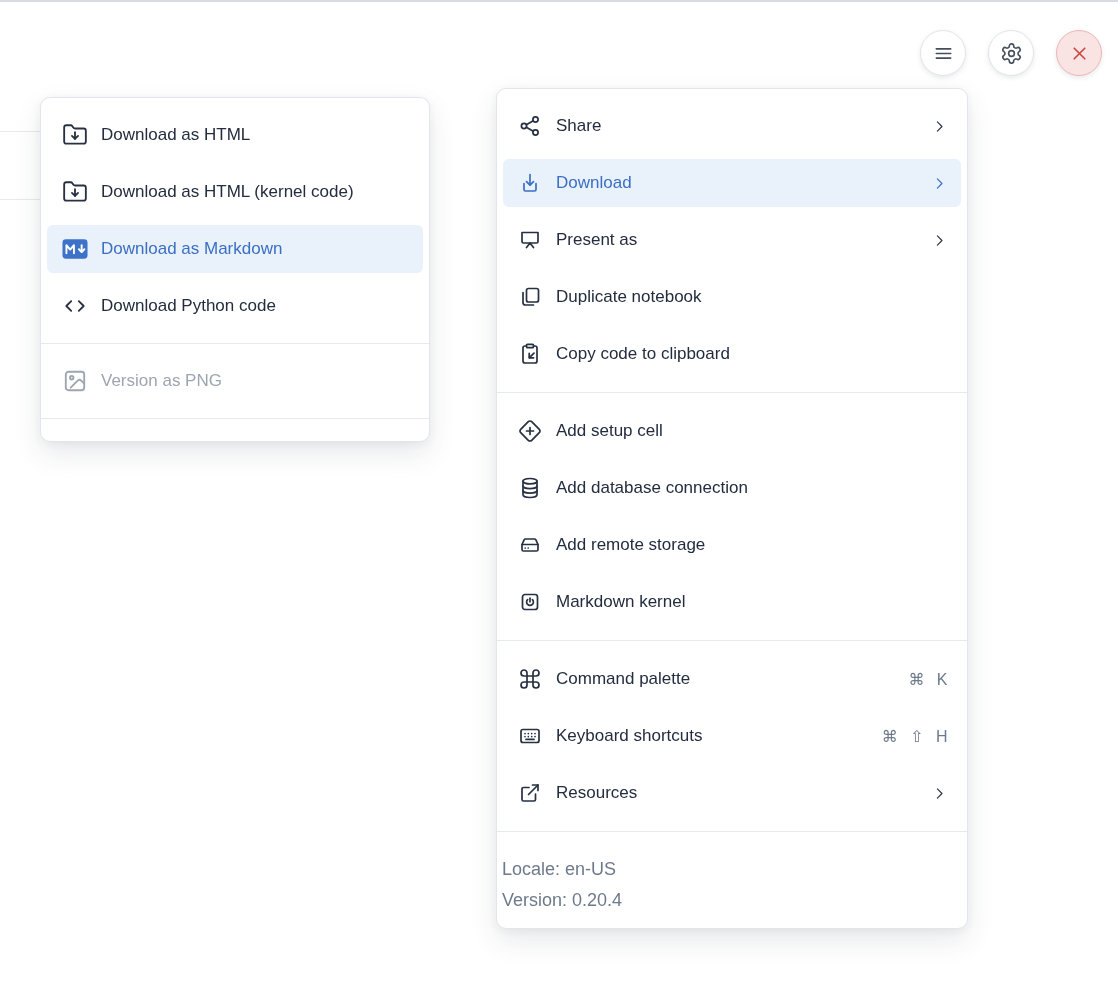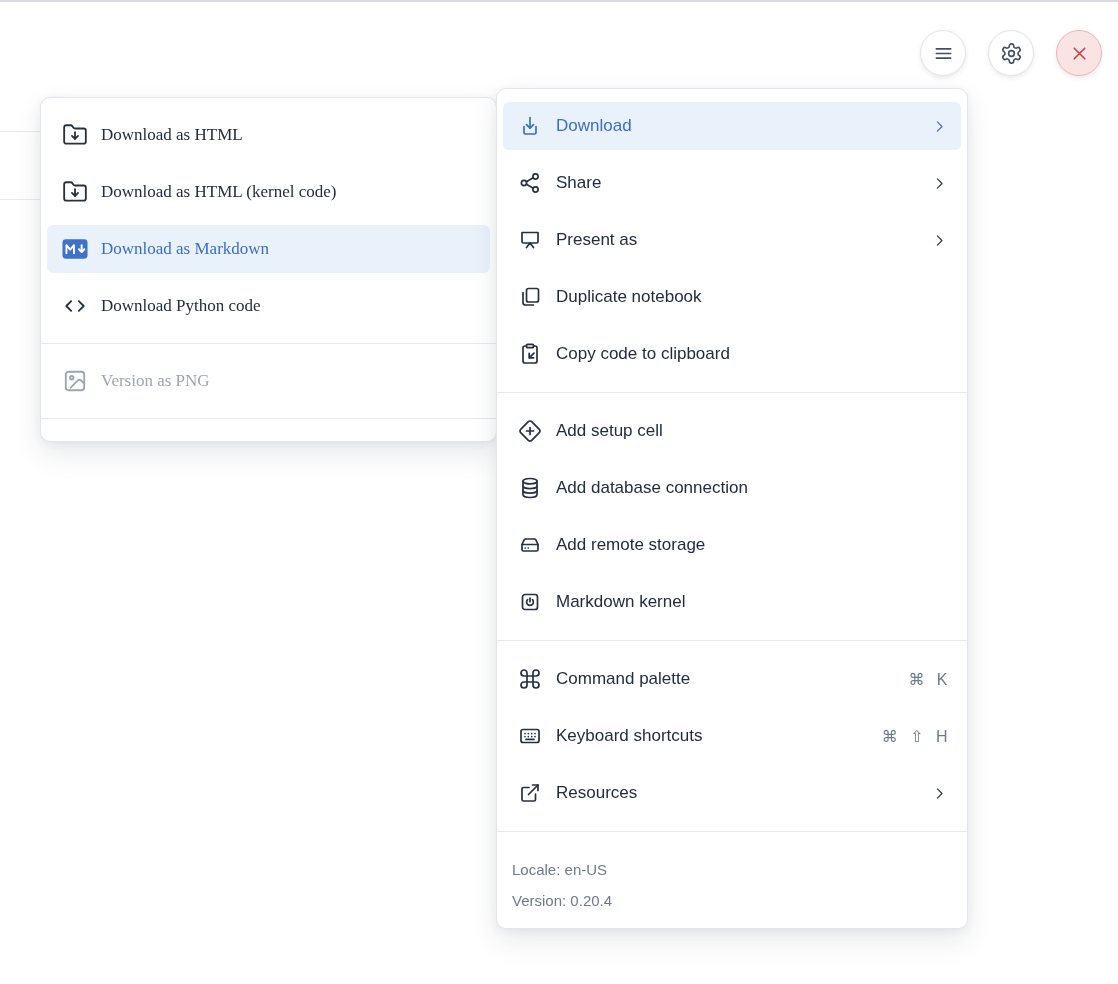--- a/index.html
+++ b/index.html
@@ -20,41 +20,41 @@
     display:flex;align-items:center;justify-content:center;color:#454e5d;cursor:pointer;box-sizing:border-box;
   }
   .round-btn svg{width:23px;height:23px;}
   .round-btn.danger{background:var(--danger-bg);border-color:var(--danger-border);color:var(--danger);}
 
   
   .panel{
     position:absolute;background:#fff;border:1px solid var(--panel-border);border-radius:10px;
     box-shadow:0 12px 28px rgba(35,45,65,.10),0 2px 8px rgba(35,45,65,.06);box-sizing:border-box;
   }
-  .sub-panel{left:40px;top:97px;width:457px;padding:13px 0 9px;z-index:1;font-family:Liberation Serif, serif;}
+  .sub-panel{left:40px;top:97px;width:390px;padding:13px 0 9px;z-index:1;}
   .menu-panel{left:496px;top:88px;width:472px;padding:13px 0 0;z-index:2;}
 
   .row{
     height:48px;margin:0 6px 9px;border-radius:6px;display:flex;align-items:center;
     padding:0 13px 0 15px;font-size:17px;color:var(--text);cursor:pointer;box-sizing:border-box;
   }
   .row .ic{width:24px;height:24px;margin-right:14px;flex:none;color:var(--icon);display:flex;align-items:center;justify-content:center;}
   .sub-panel .row .ic{width:26px;height:26px;margin-right:13px;}
   .row .ic svg{width:100%;height:100%;}
   .row .lbl{flex:1;white-space:nowrap;overflow:hidden;}
   .row.active{background:var(--accent-bg);color:var(--accent);}
   .row.active .ic,.row.active .chev{color:var(--accent);}
   .row.disabled{color:var(--disabled);cursor:default;}
   .row.disabled .ic{color:var(--disabled);}
   .chev{width:17px;height:17px;color:#2c3547;flex:none;display:flex;}
   .chev svg{width:100%;height:100%;}
   .shortcut{font-size:16px;color:var(--muted);white-space:nowrap;word-spacing:7px;letter-spacing:.5px;}
   .divider{height:1px;background:var(--divider);margin:14px 0;}
   .sub-panel .divider{margin:13px 0;}
-  .menu-footer{border-top:0;padding:8px 15px 12px;font-size:15px;color:var(--muted);line-height:31px;}
+  .menu-footer{border-top:0;padding:8px 5px 12px;font-size:18px;color:var(--muted);line-height:31px;}
 </style>
 </head>
 <body>
 
 <div class="top-border"></div>
 <div class="bg-line l1"></div>
 <div class="bg-line l2"></div>
 
 <div class="toolbar" id="toolbar">
     <div class="round-btn">
@@ -131,45 +131,45 @@
           <path d="m20.5 14.5-3-3a2 2 0 0 0-2.8 0L8 18.2"></path>
         </svg>
       </span>
       <span class="lbl">Version as PNG</span>
     </div>
     <div class="divider"></div>
   </div>
 
 <div class="panel menu-panel">
   <div id="menu-items">
-      <div class="row active">
-        <span class="ic">
-          <svg viewBox="0 0 24 24" fill="none" stroke="currentColor" stroke-width="1.7" stroke-linecap="round" stroke-linejoin="round">
-            <path d="M6 12.5v6A1.5 1.5 0 0 0 7.5 20h9a1.5 1.5 0 0 0 1.5-1.5v-6"></path>
-            <path d="M12 3.5V14"></path>
-            <path d="m8.5 10.7 3.5 3.5 3.5-3.5"></path>
-          </svg>
-        </span>
-        <span class="lbl">Download</span>
-        <span class="chev">
-          <svg viewBox="0 0 24 24" fill="none" stroke="currentColor" stroke-width="1.7" stroke-linecap="round" stroke-linejoin="round">
-            <path d="m9 5.5 6.5 6.5L9 18.5"></path>
-          </svg>
-        </span>
-      </div>
       <div class="row">
         <span class="ic">
           <svg viewBox="0 0 24 24" fill="none" stroke="currentColor" stroke-width="1.7" stroke-linecap="round" stroke-linejoin="round">
             <circle cx="17.5" cy="5.5" r="2.6"></circle>
             <circle cx="6" cy="12" r="2.6"></circle>
             <circle cx="17.5" cy="18.5" r="2.6"></circle>
             <path d="m8.4 13.3 6.8 3.9M15.2 6.8 8.4 10.7"></path>
           </svg>
         </span>
         <span class="lbl">Share</span>
+        <span class="chev">
+          <svg viewBox="0 0 24 24" fill="none" stroke="currentColor" stroke-width="1.7" stroke-linecap="round" stroke-linejoin="round">
+            <path d="m9 5.5 6.5 6.5L9 18.5"></path>
+          </svg>
+        </span>
+      </div>
+      <div class="row active">
+        <span class="ic">
+          <svg viewBox="0 0 24 24" fill="none" stroke="currentColor" stroke-width="1.7" stroke-linecap="round" stroke-linejoin="round">
+            <path d="M6 12.5v6A1.5 1.5 0 0 0 7.5 20h9a1.5 1.5 0 0 0 1.5-1.5v-6"></path>
+            <path d="M12 3.5V14"></path>
+            <path d="m8.5 10.7 3.5 3.5 3.5-3.5"></path>
+          </svg>
+        </span>
+        <span class="lbl">Download</span>
         <span class="chev">
           <svg viewBox="0 0 24 24" fill="none" stroke="currentColor" stroke-width="1.7" stroke-linecap="round" stroke-linejoin="round">
             <path d="m9 5.5 6.5 6.5L9 18.5"></path>
           </svg>
         </span>
       </div>
       <div class="row">
         <span class="ic">
           <svg viewBox="0 0 24 24" fill="none" stroke="currentColor" stroke-width="1.7" stroke-linecap="round" stroke-linejoin="round">
             <path d="M4 4.5h16v9a1.5 1.5 0 0 1-1.5 1.5h-13A1.5 1.5 0 0 1 4 13.5z"></path>

